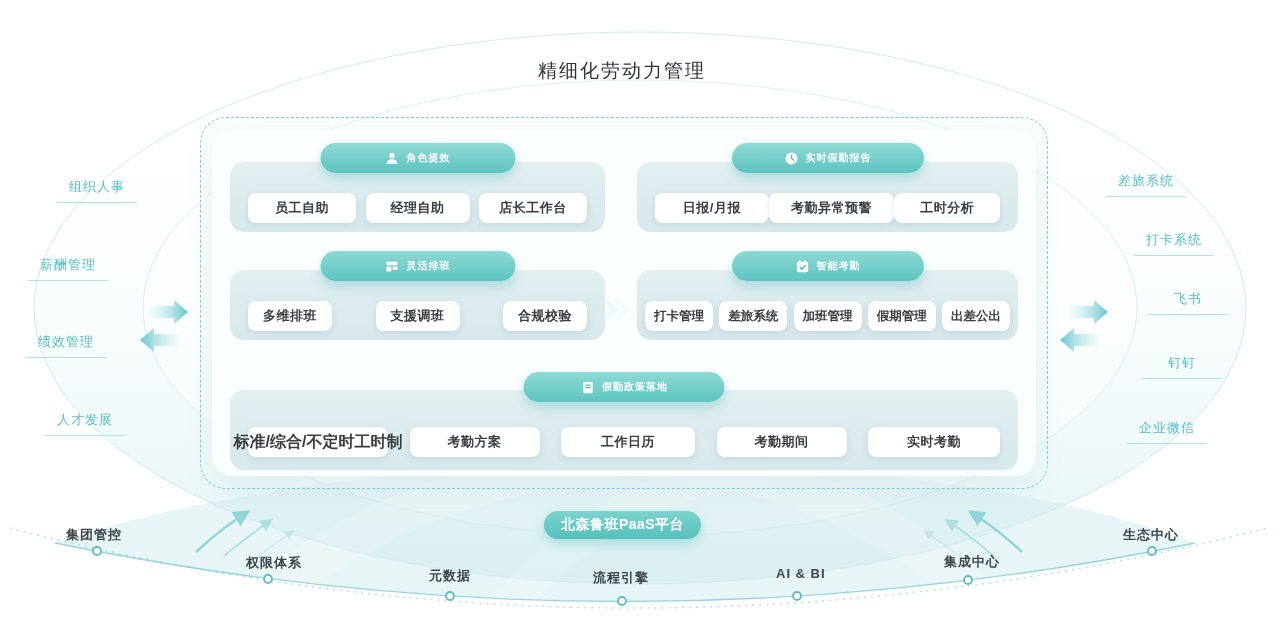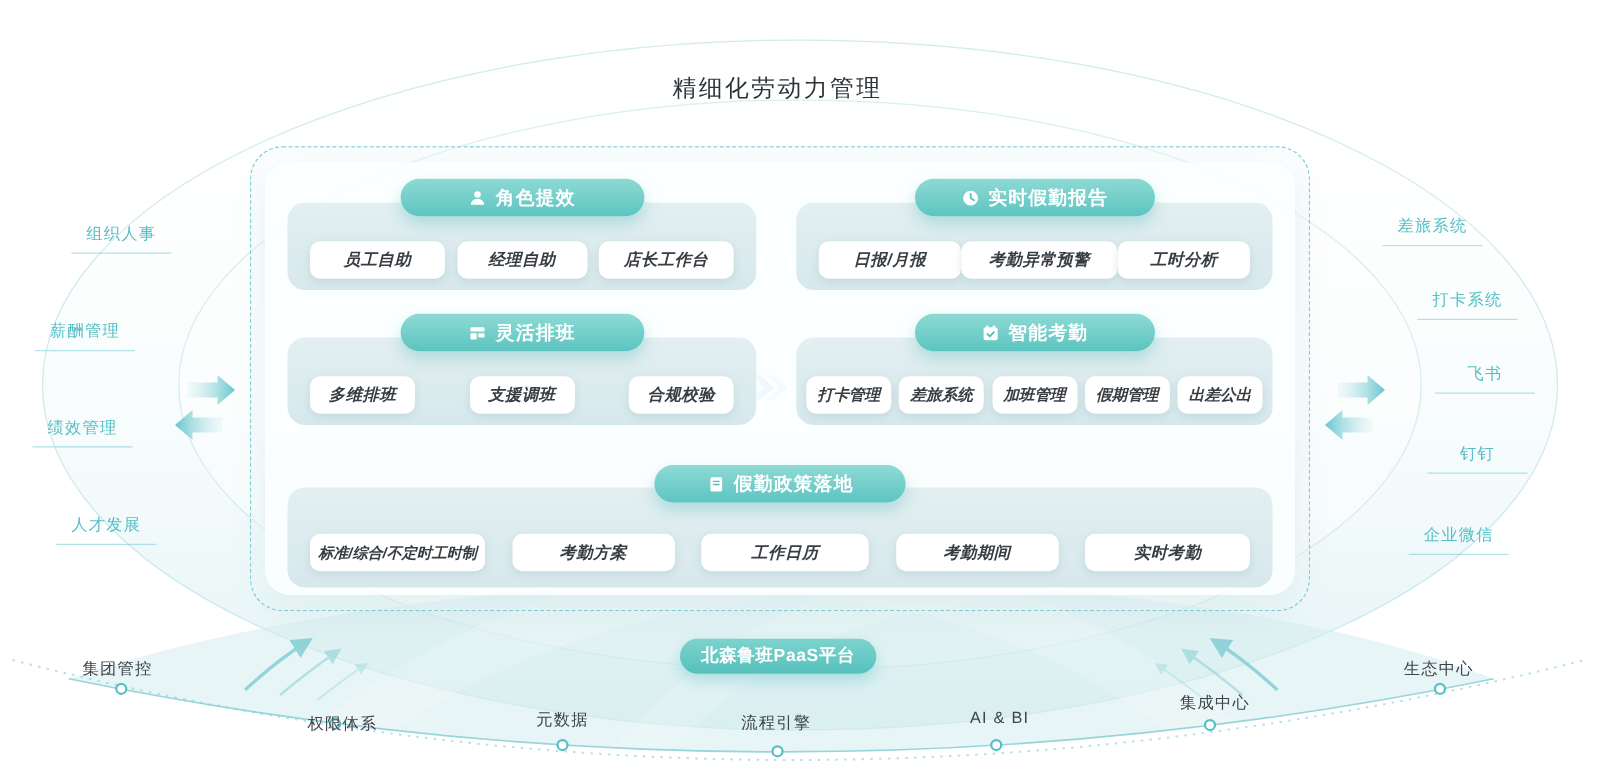--- a/index.html
+++ b/index.html
@@ -36,60 +36,59 @@
   .s2{left:637px;top:162px;width:381px;height:70px}
   .s3{left:230px;top:270px;width:375px;height:70px}
   .s4{left:637px;top:270px;width:381px;height:70px}
   .s5{left:230px;top:390px;width:788px;height:80px}
 
   .pill {
     position:absolute; top:-19px; left:50%; transform:translateX(-50%);
     height:30px; border-radius:15px;
     background:linear-gradient(180deg,#8edad4,#5cc4c0);
     display:flex; align-items:center; justify-content:center; gap:7px;
-    color:#fff; font-size:15px; font-weight:700; letter-spacing:1px; white-space:nowrap;
+    color:#fff; font-size:10px; font-weight:700; letter-spacing:1px; white-space:nowrap;
     box-shadow:0 6px 12px rgba(86,190,190,.38);
   }
   .s1 .pill{width:195px}.s2 .pill{width:192px}.s3 .pill{width:195px}.s4 .pill{width:192px}
   .s5 .pill{width:201px;top:-18px}
   .picon{display:flex;align-items:center}
   .picon svg{display:block;width:15px;height:15px}
 
   .btn-row{position:absolute;left:18px;right:18px;top:31px;display:flex;justify-content:space-between}
   .s4 .btn-row{left:8px;right:8px}
   .s5 .btn-row{top:37px}
   .btn{
     height:30px;background:#ffffff;border-radius:8px;
     display:flex;align-items:center;justify-content:center;
     font-size:13px;font-weight:600;color:#383d42;letter-spacing:.5px;white-space:nowrap;
     box-shadow:0 2px 7px rgba(90,140,150,.18);
-    font-style:italic;
   }
   .s1 .btn:nth-child(1){width:108px}.s1 .btn:nth-child(2){width:104px}.s1 .btn:nth-child(3){width:108px}
   .s2 .btn:nth-child(1){width:114px}.s2 .btn:nth-child(2){width:126px}.s2 .btn:nth-child(3){width:106px}
   .s3 .btn{width:84px}
   .s4 .btn{width:68px;font-size:12.5px;letter-spacing:0}
-  .s5 .btn:nth-child(1){width:140px;font-size:12px;letter-spacing:0}
+  .s5 .btn:nth-child(1){width:140px;font-size:16px;letter-spacing:0}
   .s5 .btn:nth-child(2){width:130px}.s5 .btn:nth-child(3){width:134px}
   .s5 .btn:nth-child(4){width:130px}.s5 .btn:nth-child(5){width:132px}
 
   .rail{
     position:absolute;width:80px;text-align:center;color:#56bec5;font-size:13px;
     letter-spacing:1px;padding-bottom:6px;white-space:nowrap;
     border-bottom:1px solid rgba(105,198,207,.5); z-index:2;
   }
   .lr0{left:57px;top:178px}.lr1{left:28px;top:256px}.lr2{left:26px;top:333px}.lr3{left:45px;top:411px}
   .rr0{left:1106px;top:172px}.rr1{left:1134px;top:231px}.rr2{left:1148px;top:290px}
   .rr3{left:1142px;top:354px}.rr4{left:1127px;top:419px}
 
   .bnode{
-    position:absolute;color:#3e444a;font-size:13px;letter-spacing:1px;font-weight:400;
+    position:absolute;color:#3e444a;font-size:13px;letter-spacing:1px;font-weight:700;
     white-space:nowrap;z-index:2;
   }
-  .bn0{left:66px;top:526px}.bn1{left:246px;top:570px}.bn2{left:429px;top:567px}
+  .bn0{left:66px;top:526px}.bn1{left:246px;top:554px}.bn2{left:429px;top:567px}
   .bn3{left:593px;top:569px}.bn4{left:776px;top:566px}.bn5{left:944px;top:553px}
   .bn6{left:1123px;top:526px}
 
   .badge{
     position:absolute;left:544px;top:511px;width:157px;height:28px;border-radius:14px;
     background:linear-gradient(180deg,#7dd3cd,#55c0bc);
     color:#fff;font-size:14px;font-weight:700;letter-spacing:.5px;
     display:flex;align-items:center;justify-content:center;z-index:2;
     box-shadow:0 5px 12px rgba(86,190,190,.4);
   }

